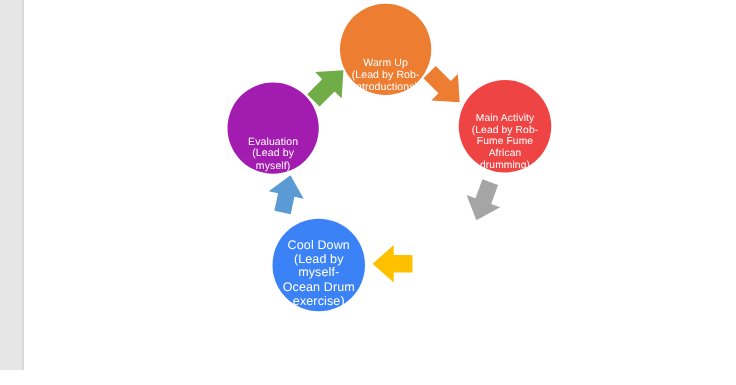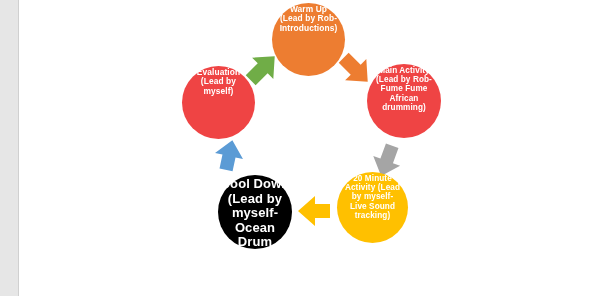--- a/index.html
+++ b/index.html
@@ -33,27 +33,26 @@
     position: absolute;
     left: 19px;
     top: 0;
     width: 570px;
     height: 308px;
   }
   .node {
     position: absolute;
     border-radius: 50%;
     display: flex;
-    align-items: flex-start;
+    align-items: flex-end;
     justify-content: center;
     text-align: center;
     color: #ffffff;
     box-sizing: border-box;
     padding: 2px;
-    font-weight: bold;
   }
   .node .label {
     display: block;
     line-height: 1.12;
     white-space: pre-line;
     letter-spacing: 0.1px;
   }
   #node-warmup {
     left: 253px;
     top: 3px;
@@ -76,29 +75,29 @@
     width: 71px;
     height: 71px;
     background: #ffc000;
     font-size: 8.2px;
   }
   #node-cooldown {
     left: 199px;
     top: 175px;
     width: 74px;
     height: 74px;
-    background: #000000;
-    font-size: 13px;
+    background: #3b82f6;
+    font-size: 10px;
   }
   #node-evaluation {
     left: 163px;
     top: 66px;
     width: 73px;
     height: 73px;
-    background: #ef4444;
+    background: #a21caf;
     font-size: 8.4px;
   }
   .arrow {
     position: absolute;
   }
   .arrow svg {
     display: block;
     overflow: visible;
   }
 </style>
@@ -158,27 +157,20 @@
     </div>
 
     <div class="node" id="node-main">
       <span class="label">Main Activity
 (Lead by Rob-
 Fume Fume
 African
 drumming)</span>
     </div>
 
-    <div class="node" id="node-twenty">
-      <span class="label">20 Minute
-Activity (Lead
-by myself-
-Live Sound
-tracking)</span>
-    </div>
 
     <div class="node" id="node-cooldown">
       <span class="label">Cool Down
 (Lead by
 myself-
 Ocean Drum
 exercise)</span>
     </div>
 
     <div class="node" id="node-evaluation">

